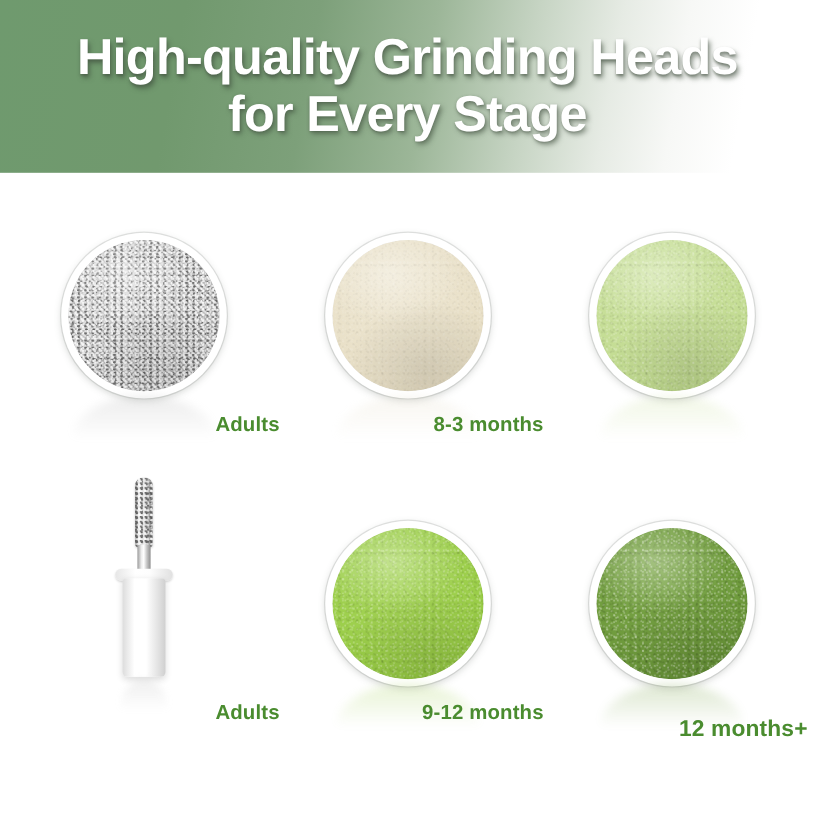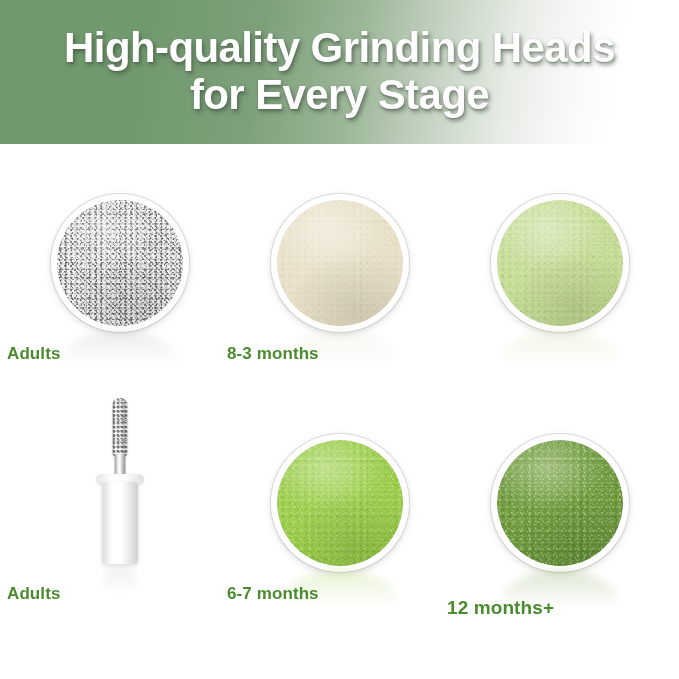--- a/index.html
+++ b/index.html
@@ -254,21 +254,21 @@
     filter: blur(3px);
     opacity: 0.55;
   }
 
   
   .caption {
     position: absolute;
     left: 0;
     top: 200px;
     width: 226px;
-    text-align: left;
+    text-align: right;
     font-family: "Liberation Sans", sans-serif;
     font-weight: bold;
     font-size: 17px;
     color: #4a8c2f;
     letter-spacing: 0.1px;
   }
   .caption.big {
     font-size: 19px;
     top: 213px;
   }
@@ -353,21 +353,21 @@
           <div class="disc">
             <div class="disc-face">
               <div class="tint" style="background:radial-gradient(circle at 40% 28%, #a8d65c, #9acd48 64%, #8bbf3c 100%);"></div>
               <div class="grit" style="opacity:0.45;"></div>
               <div class="sheen"></div>
             </div>
           </div>
         </div>
         <div class="reflection" style="background:linear-gradient(180deg,#a4d059,rgba(255,255,255,0));"></div>
       </div>
-      <div class="caption">6-7 months</div>
+      <div class="caption">9-12 months</div>
     </div>
 
     <div class="cell r1 c2">
       <div class="media">
         <div class="disc-wrap">
           <div class="disc">
             <div class="disc-face">
               <div class="tint" style="background:radial-gradient(circle at 40% 28%, #7da84a, #6e9a3c 62%, #5f8a33 100%);"></div>
               <div class="grit" style="opacity:0.60;"></div>
               <div class="sheen"></div>

